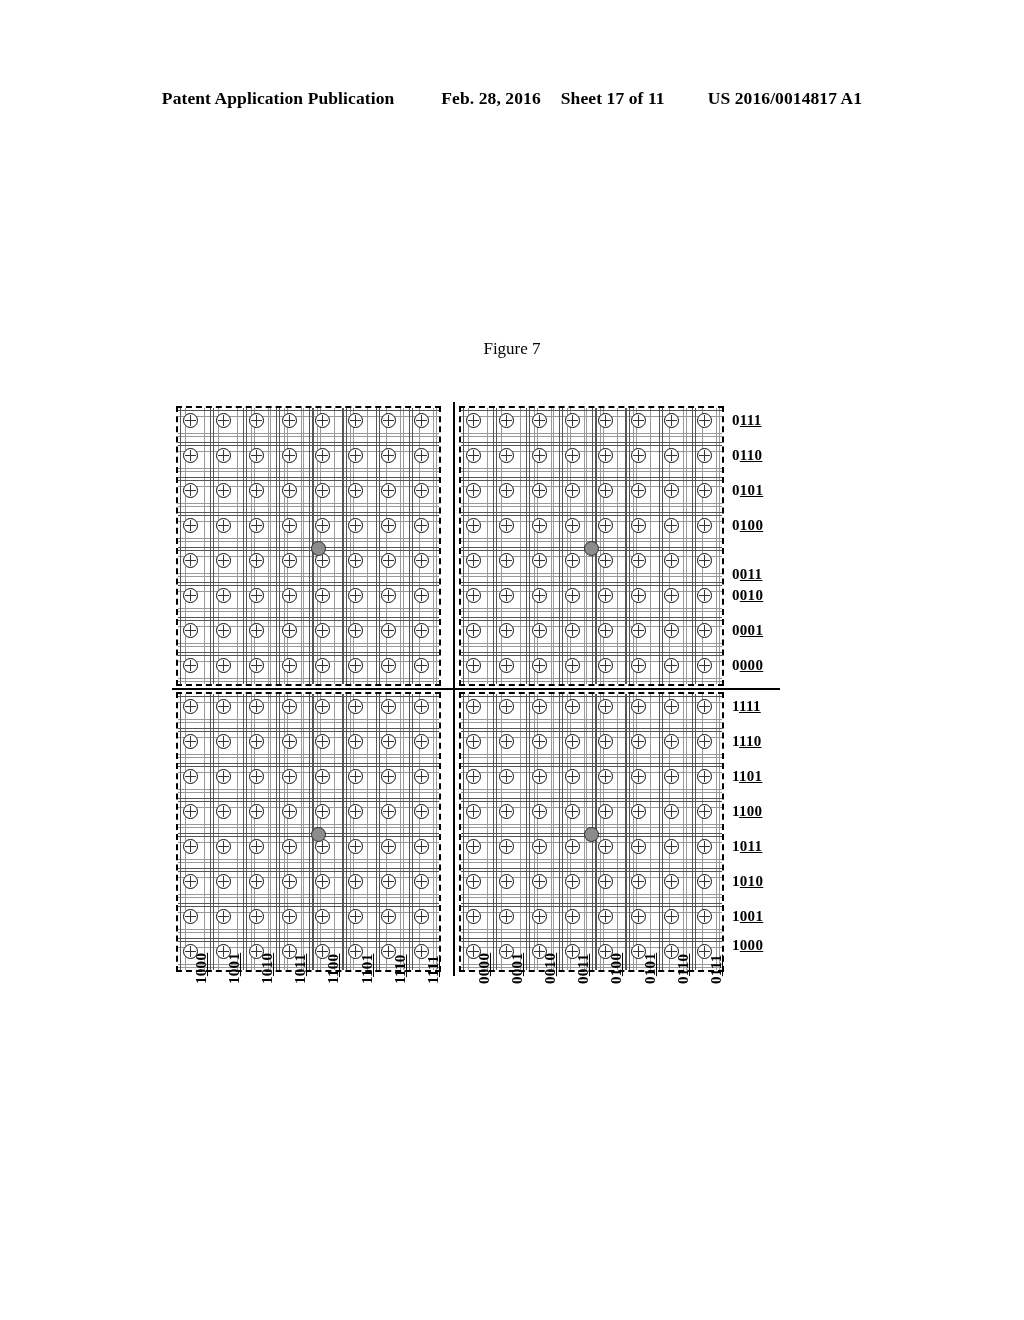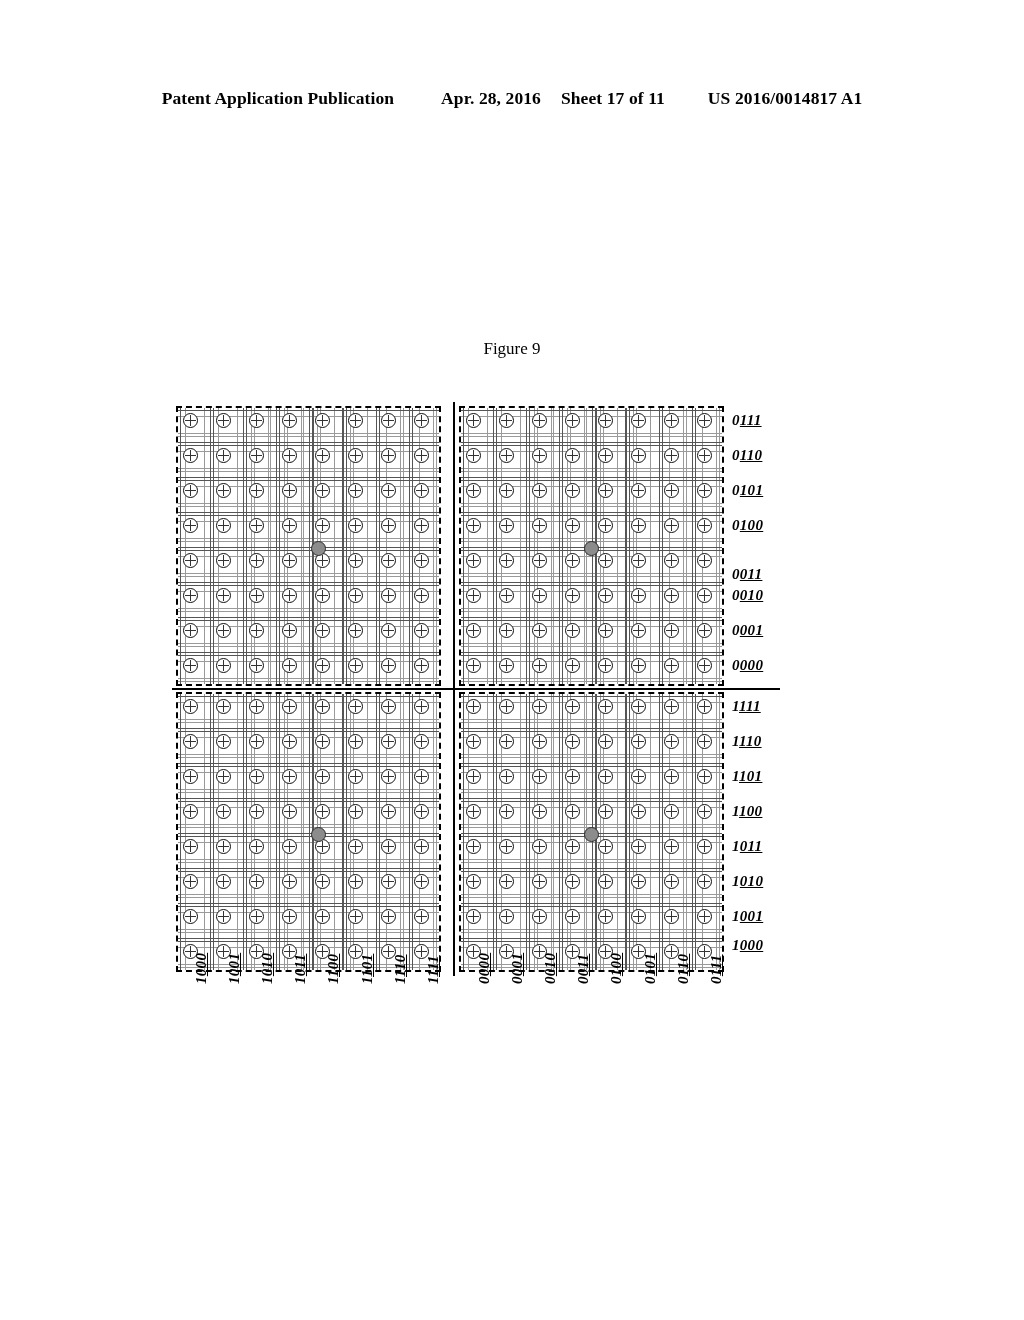--- a/index.html
+++ b/index.html
@@ -45,21 +45,20 @@
     font-size: 17px;
   }
 
   
   #figure-area {
     position: absolute;
     left: 176px;
     top: 406px;
     width: 548px;
     height: 566px;
-    font-style: italic;
   }
 
   .quadrant {
     position: absolute;
     width: 265px;
     height: 280px;
     box-sizing: border-box;
     border: 2.2px dashed #000000;
     background: #ffffff;
     overflow: hidden;
@@ -185,28 +184,28 @@
     transform-origin: 0 0;
   }
   .col-label .u { text-decoration: underline; }
 </style>
 </head>
 <body>
 
 <div id="page-header">
   <span class="hdr-seg">Patent Application Publication</span>
   <span class="gap-a"></span>
-  <span class="hdr-seg">Apr. 28, 2016</span>
+  <span class="hdr-seg">Feb. 28, 2016</span>
   <span class="gap-b"></span>
   <span class="hdr-seg">Sheet 17 of 11</span>
   <span class="gap-c"></span>
   <span class="hdr-seg">US 2016/0014817 A1</span>
 </div>
 
-<div id="figure-caption">Figure 9</div>
+<div id="figure-caption">Figure 7</div>
 
 <div id="figure-area">
 
   <div class="quadrant" id="quad-tl">
     <div class="grid-layers">
       <div class="grid-fine"></div>
       <div class="grid-major"></div>
     </div>
   <div class="node" style="left: 12px; top: 12.5px;"></div>
       <div class="node" style="left: 45.1px; top: 12.5px;"></div>

